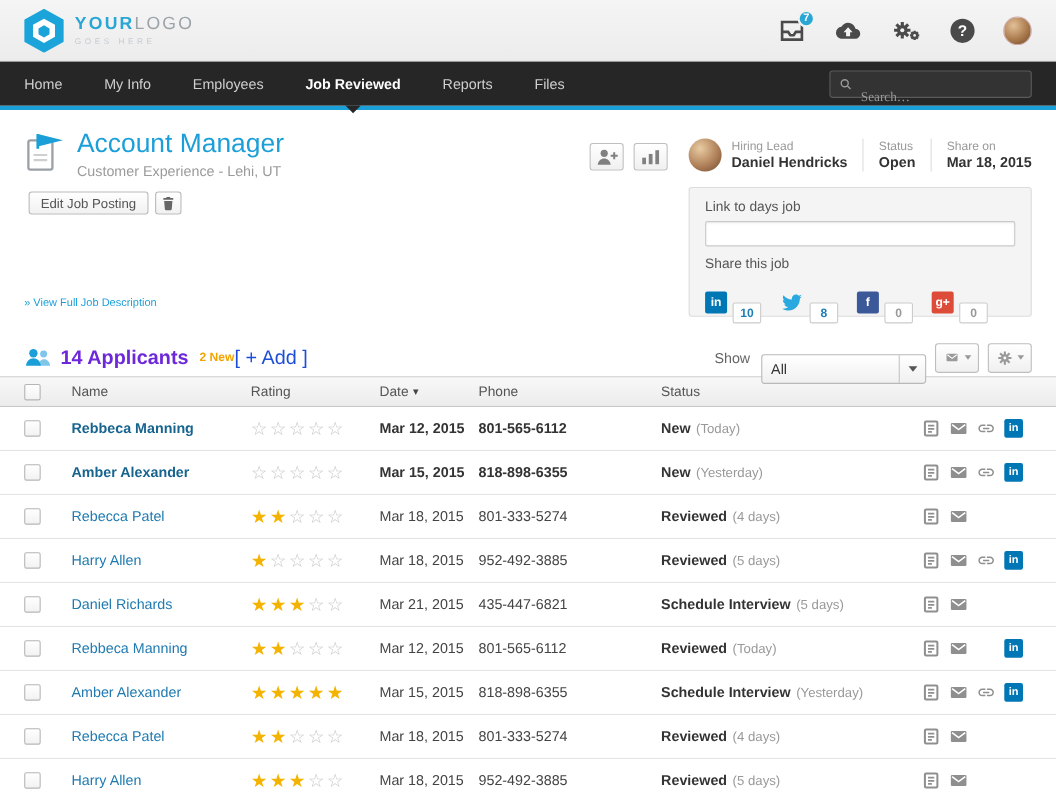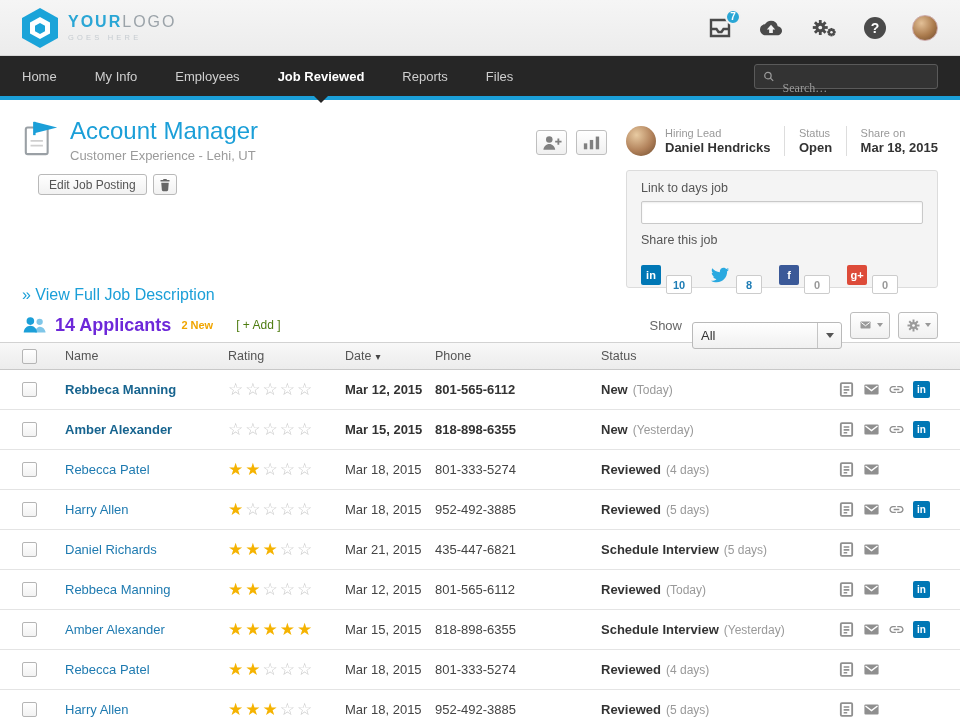--- a/index.html
+++ b/index.html
@@ -64,21 +64,21 @@
     font-size: 12px; width: 100%; font-family: Liberation Serif, serif; margin-top: 24px;
   }
   .search-box input::placeholder { color: #9a9a9a; }
   .accent-bar { height: 4px; background: #1b9fd8; }
 
   
   .content-top { position: relative; height: 208px; }
   .job-title-block { position: absolute; left: 22px; top: 18px; display: flex; gap: 10px; }
   .job-title { font-size: 24px; color: #1b9fd8; font-weight: normal; line-height: 26px; }
   .job-subtitle { font-size: 13px; color: #9b9b9b; margin-top: 4px; }
-  .job-buttons { position: absolute; left: 38px; top: 74px; display: flex; gap: 6px; }
+  .job-buttons { position: absolute; left: 26px; top: 74px; display: flex; gap: 6px; }
   .btn {
     height: 21px; border: 1px solid #b9b9b9; border-radius: 3px;
     background: linear-gradient(#fff, #f1f1f1); color: #555; font-size: 12px;
     display: flex; align-items: center; padding: 0 10px; cursor: pointer;
   }
   .btn-icon-only { padding: 0 5px; }
   .quick-btns { position: absolute; left: 536px; top: 30px; display: flex; gap: 9px; }
   .tool-btn {
     width: 31px; height: 25px; border: 1px solid #bfbfbf; border-radius: 3px;
     background: linear-gradient(#fff, #f0f0f0);
@@ -118,27 +118,27 @@
   .sq.li { background: #0077b5; }
   .sq.fb { background: #3b5998; }
   .sq.gp { background: #dd4b39; }
   .count {
     min-width: 26px; height: 19px; border: 1px solid #ccc; border-radius: 2px;
     background: #fff; font-size: 11px; font-weight: bold;
     display: flex; align-items: center; justify-content: center; padding: 0 4px; margin-top: 20px;
   }
   .count.blue { color: #1f7db5; }
   .count.gray { color: #999; }
-  .view-link { position: absolute; left: 22px; top: 186px; font-size: 16px; color: #1b9fd8; cursor: pointer; }
+  .view-link { position: absolute; left: 22px; top: 170px; font-size: 10px; color: #1b9fd8; cursor: pointer; }
 
   
   .applicants-header { height: 34px; display: flex; align-items: center; padding: 0 22px; }
   .app-heading { font-size: 18px; font-weight: bold; color: #6d28d9; margin-left: 7px; }
   .new-badge { font-size: 11px; font-weight: bold; color: #f0a500; margin-left: 10px; }
-  .add-link { font-size: 12px; color: #4d7c0f; margin-left: 23px; cursor: pointer; }
+  .add-link { font-size: 18px; color: #1d4ed8; margin-left: 0; cursor: pointer; }
   .header-right { margin-left: auto; display: flex; align-items: center; gap: 8px; }
   .show-label { font-size: 13px; color: #666; margin-right: 2px; }
   .select {
     width: 150px; height: 27px; border: 1px solid #b9b9b9; border-radius: 3px;
     background: linear-gradient(#fff, #f0f0f0); display: flex; align-items: center; cursor: pointer; margin-top: 21px;
   }
   .sel-value { flex: 1; font-size: 13px; color: #333; padding-left: 8px; }
   .sel-arrow { width: 24px; height: 100%; border-left: 1px solid #c5c5c5; display: flex; align-items: center; justify-content: center; }
   .tri-down { width: 0; height: 0; border-left: 4px solid transparent; border-right: 4px solid transparent; border-top: 5px solid #555; }
   .tri-sm { border-left-width: 3px; border-right-width: 3px; border-top-width: 4px; border-top-color: #999; }

